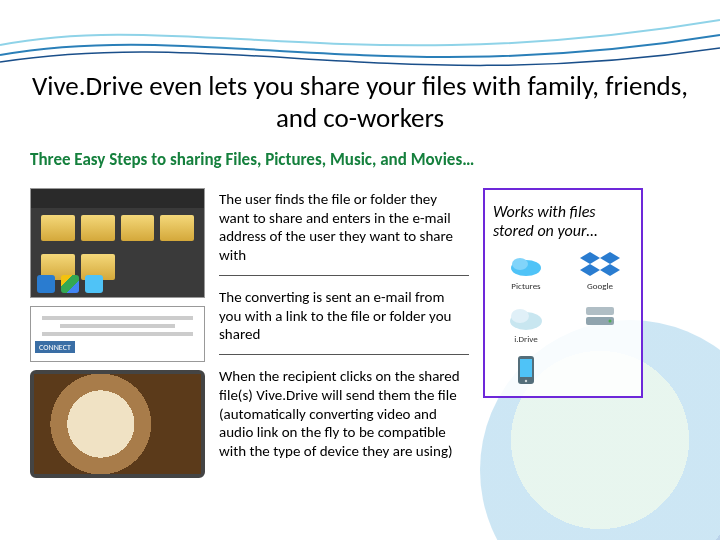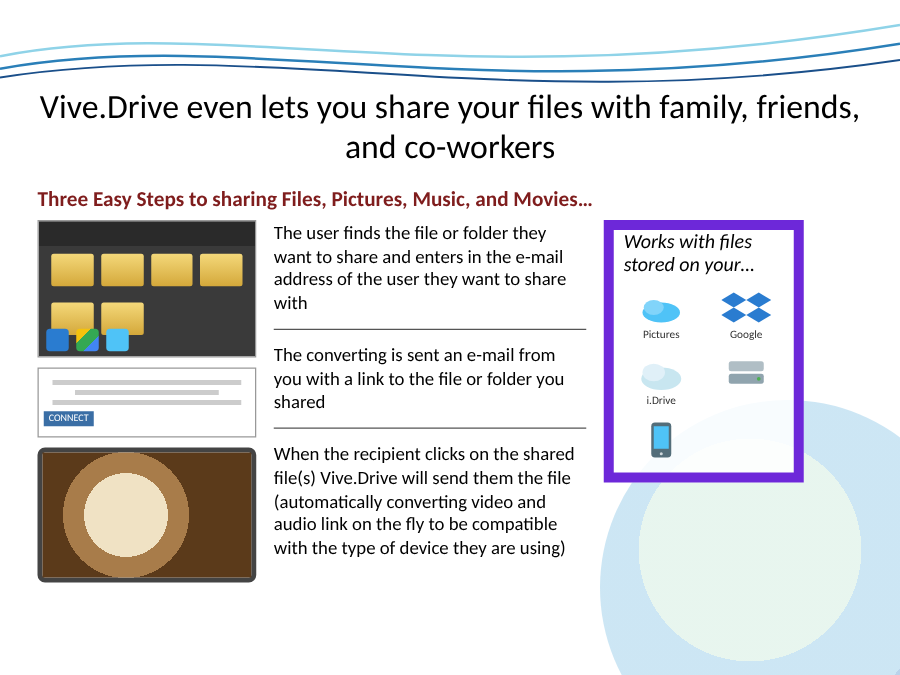--- a/index.html
+++ b/index.html
@@ -25,22 +25,22 @@
     font-size: 27px;
     font-weight: normal;
     text-align: center;
     color: #000;
     line-height: 1.2;
     margin-bottom: 14px;
   }
   .subtitle {
     font-size: 17px;
     font-weight: bold;
-    color: #7f1d1d;
-    margin-bottom: 6px;
+    color: #15803d;
+    margin-bottom: 18px;
   }
   .main-row {
     display: flex;
     gap: 14px;
   }
   .left-col {
     width: 175px;
     display: flex;
     flex-direction: column;
     gap: 8px;
@@ -89,22 +89,22 @@
   .step-divider {
     border: none;
     border-bottom: 1.5px solid #555;
     margin: 2px 0 10px 0;
     width: 100%;
   }
   .right-col {
     width: 160px;
   }
   .sidebar {
-    border: 8px solid #6d28d9;
-    padding: 0 8px 10px 8px;
+    border: 2px solid #6d28d9;
+    padding: 12px 8px 10px 8px;
     background: rgba(255,255,255,0.85);
     font-size: 16px;
   }
   .sidebar-title {
     font-style: italic;
     margin-bottom: 8px;
     line-height: 1.2;
   }
   .service-grid {
     display: grid;

